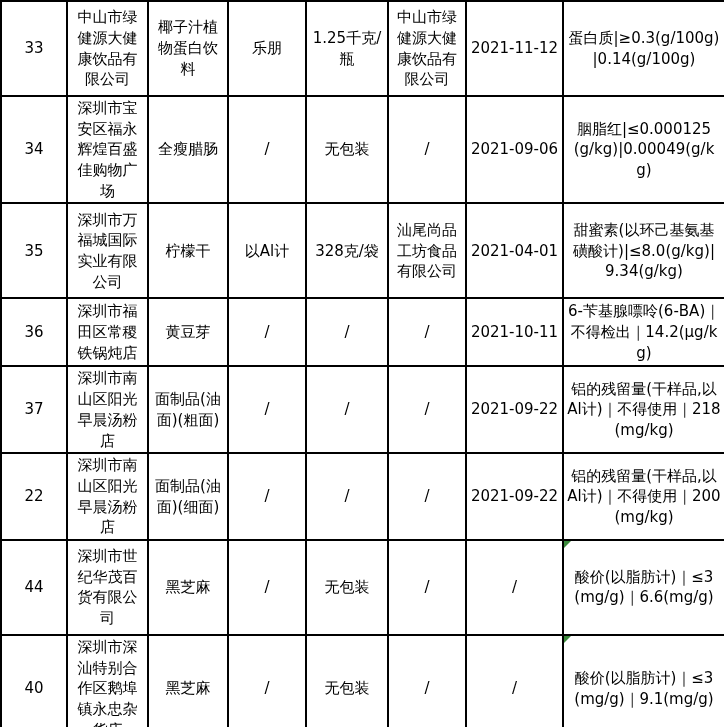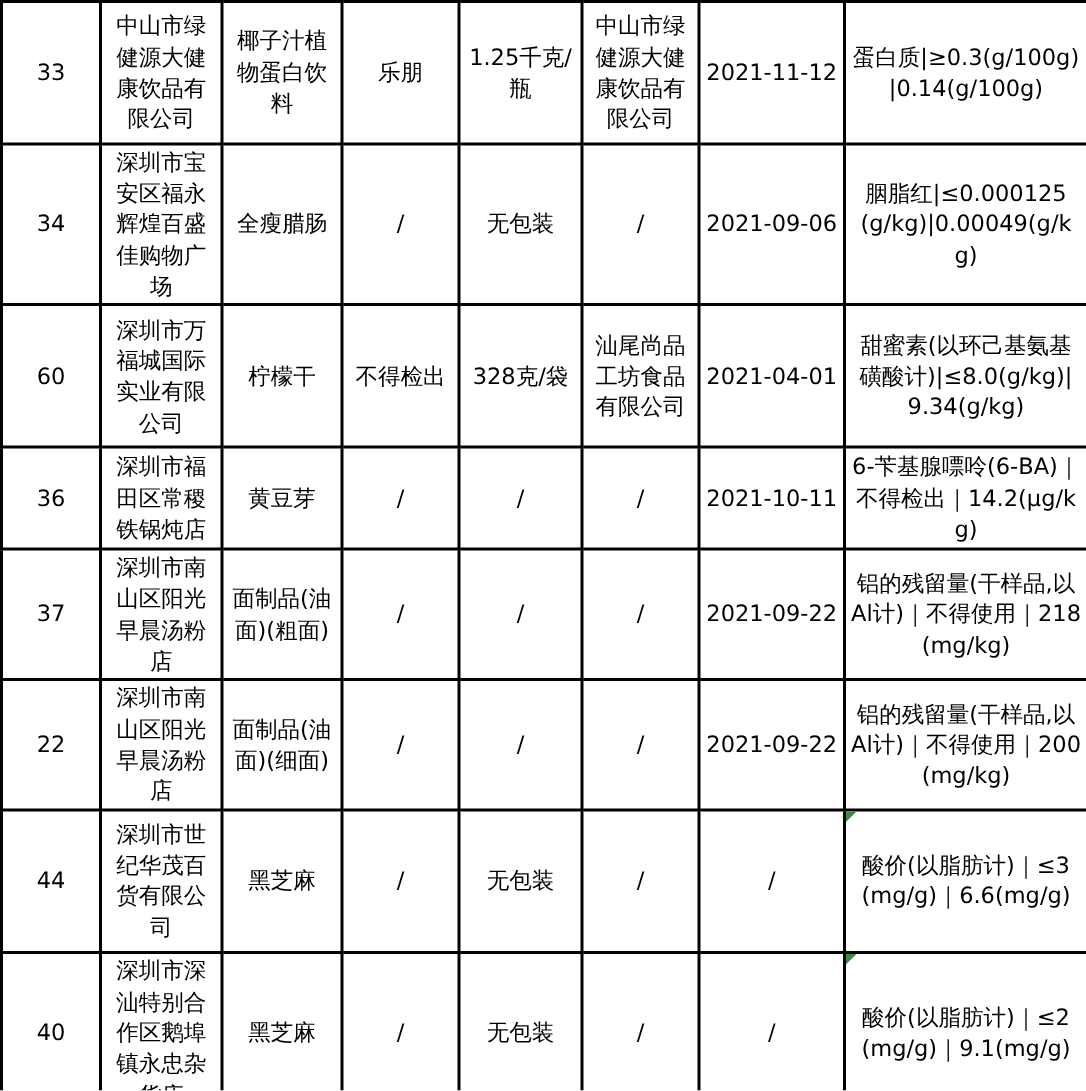--- a/index.html
+++ b/index.html
@@ -75,24 +75,24 @@
       <td>34</td>
       <td>深圳市宝安区福永辉煌百盛佳购物广场</td>
       <td>全瘦腊肠</td>
       <td>/</td>
       <td>无包装</td>
       <td>/</td>
       <td>2021-09-06</td>
       <td>胭脂红|≤0.000125(g/kg)|0.00049(g/kg)</td>
     </tr>
     <tr class="r2">
-      <td>60</td>
+      <td>35</td>
       <td>深圳市万福城国际实业有限公司</td>
       <td>柠檬干</td>
-      <td>不得检出</td>
+      <td>以Al计</td>
       <td>328克/袋</td>
       <td>汕尾尚品工坊食品有限公司</td>
       <td>2021-04-01</td>
       <td>甜蜜素(以环己基氨基磺酸计)|≤8.0(g/kg)|9.34(g/kg)</td>
     </tr>
     <tr class="r3">
       <td>36</td>
       <td>深圳市福田区常稷铁锅炖店</td>
       <td>黄豆芽</td>
       <td>/</td>
@@ -137,18 +137,18 @@
     <tr class="r7">
       <td>40</td>
       <td>深圳市深汕特别合作区鹅埠镇永忠杂货店</td>
       <td>黑芝麻</td>
       <td>/</td>
       <td>无包装</td>
       <td>/</td>
       <td>/</td>
       <td class="has-indicator">
         <i class="err-tri" style="border-top-color: rgb(60, 138, 60);"></i>
-        <span>酸价(以脂肪计)｜≤2(mg/g)｜9.1(mg/g)</span>
+        <span>酸价(以脂肪计)｜≤3(mg/g)｜9.1(mg/g)</span>
       </td>
     </tr>
   </tbody>
 </table>
 </div>
 
 </body></html>

